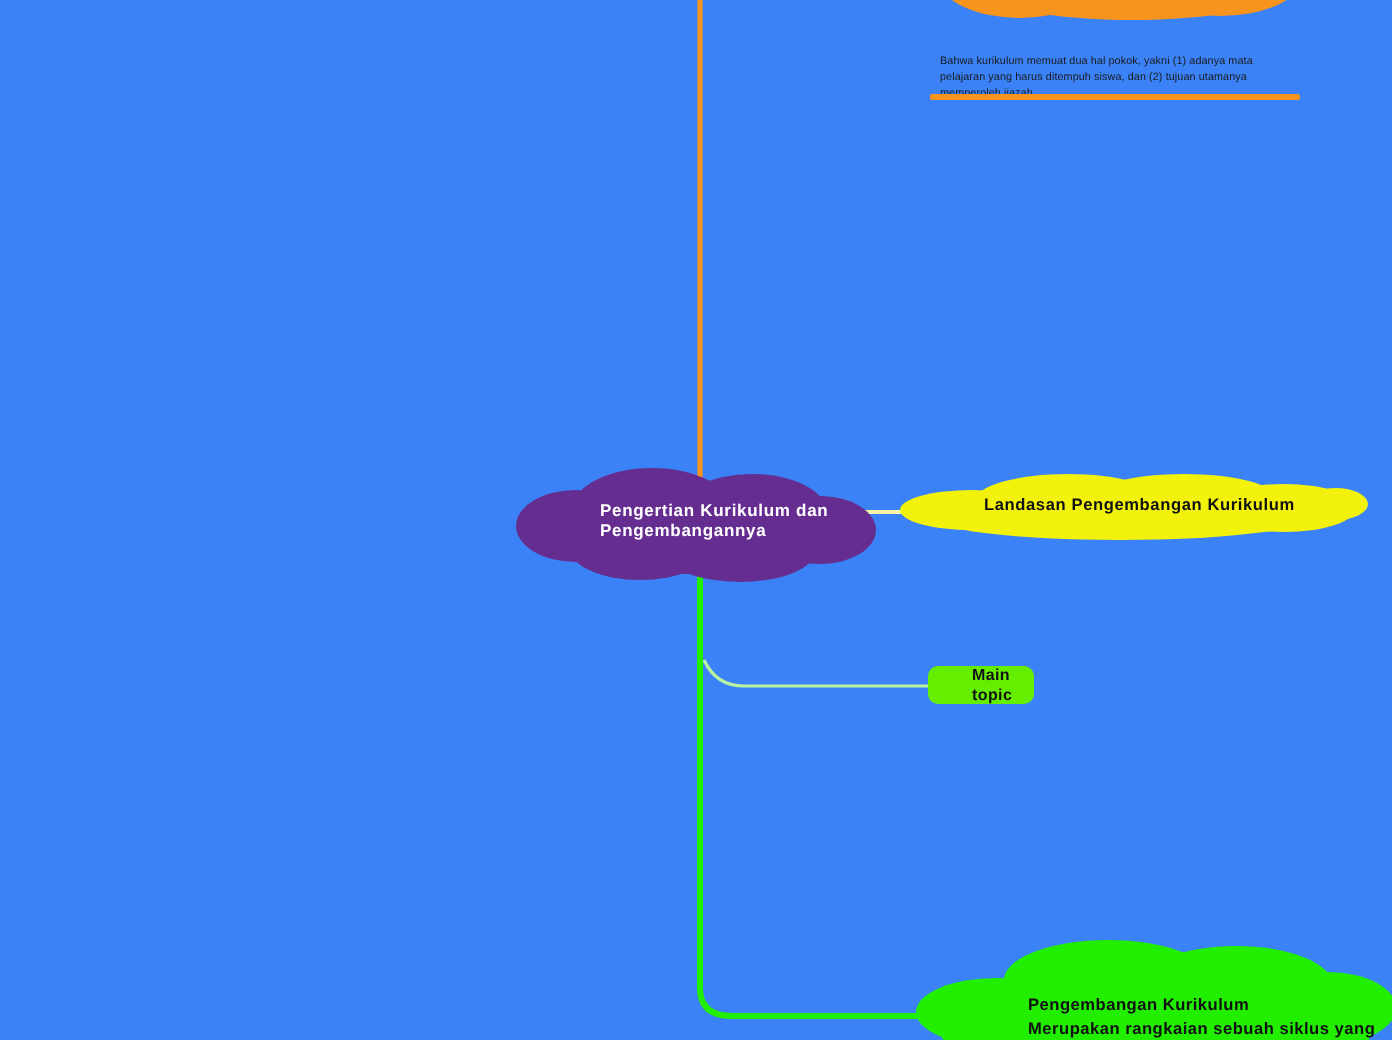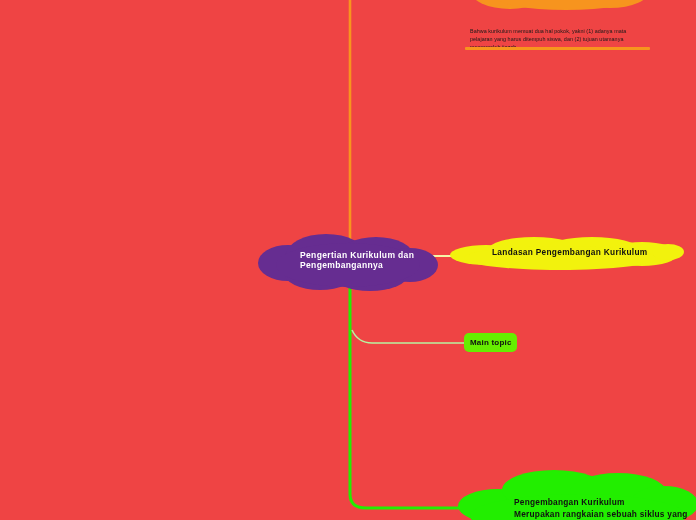--- a/index.html
+++ b/index.html
@@ -9,21 +9,21 @@
     background: #ffffff;
   }
   body {
     font-family: "Liberation Sans", sans-serif;
   }
   #canvas {
     position: relative;
     width: 696px;
     height: 520px;
     overflow: hidden;
-    background: #ef4444;
+    background: #3b82f6;
   }
   #edges {
     position: absolute;
     left: 0;
     top: 0;
     width: 696px;
     height: 520px;
   }
 
   
@@ -116,21 +116,21 @@
     display: flex;
     align-items: center;
     background: #66ee00;
     border-radius: 5px;
   }
   #node-main-topic {
     left: 464px;
     top: 333px;
     width: 53px;
     height: 19px;
-    padding-left: 6px;
+    padding-left: 22px;
   }
   #node-main-topic .node-label {
     font-size: 8px;
     color: #111111;
     letter-spacing: 0.2px;
   }
 
   
   #note-kurikulum {
     position: absolute;

